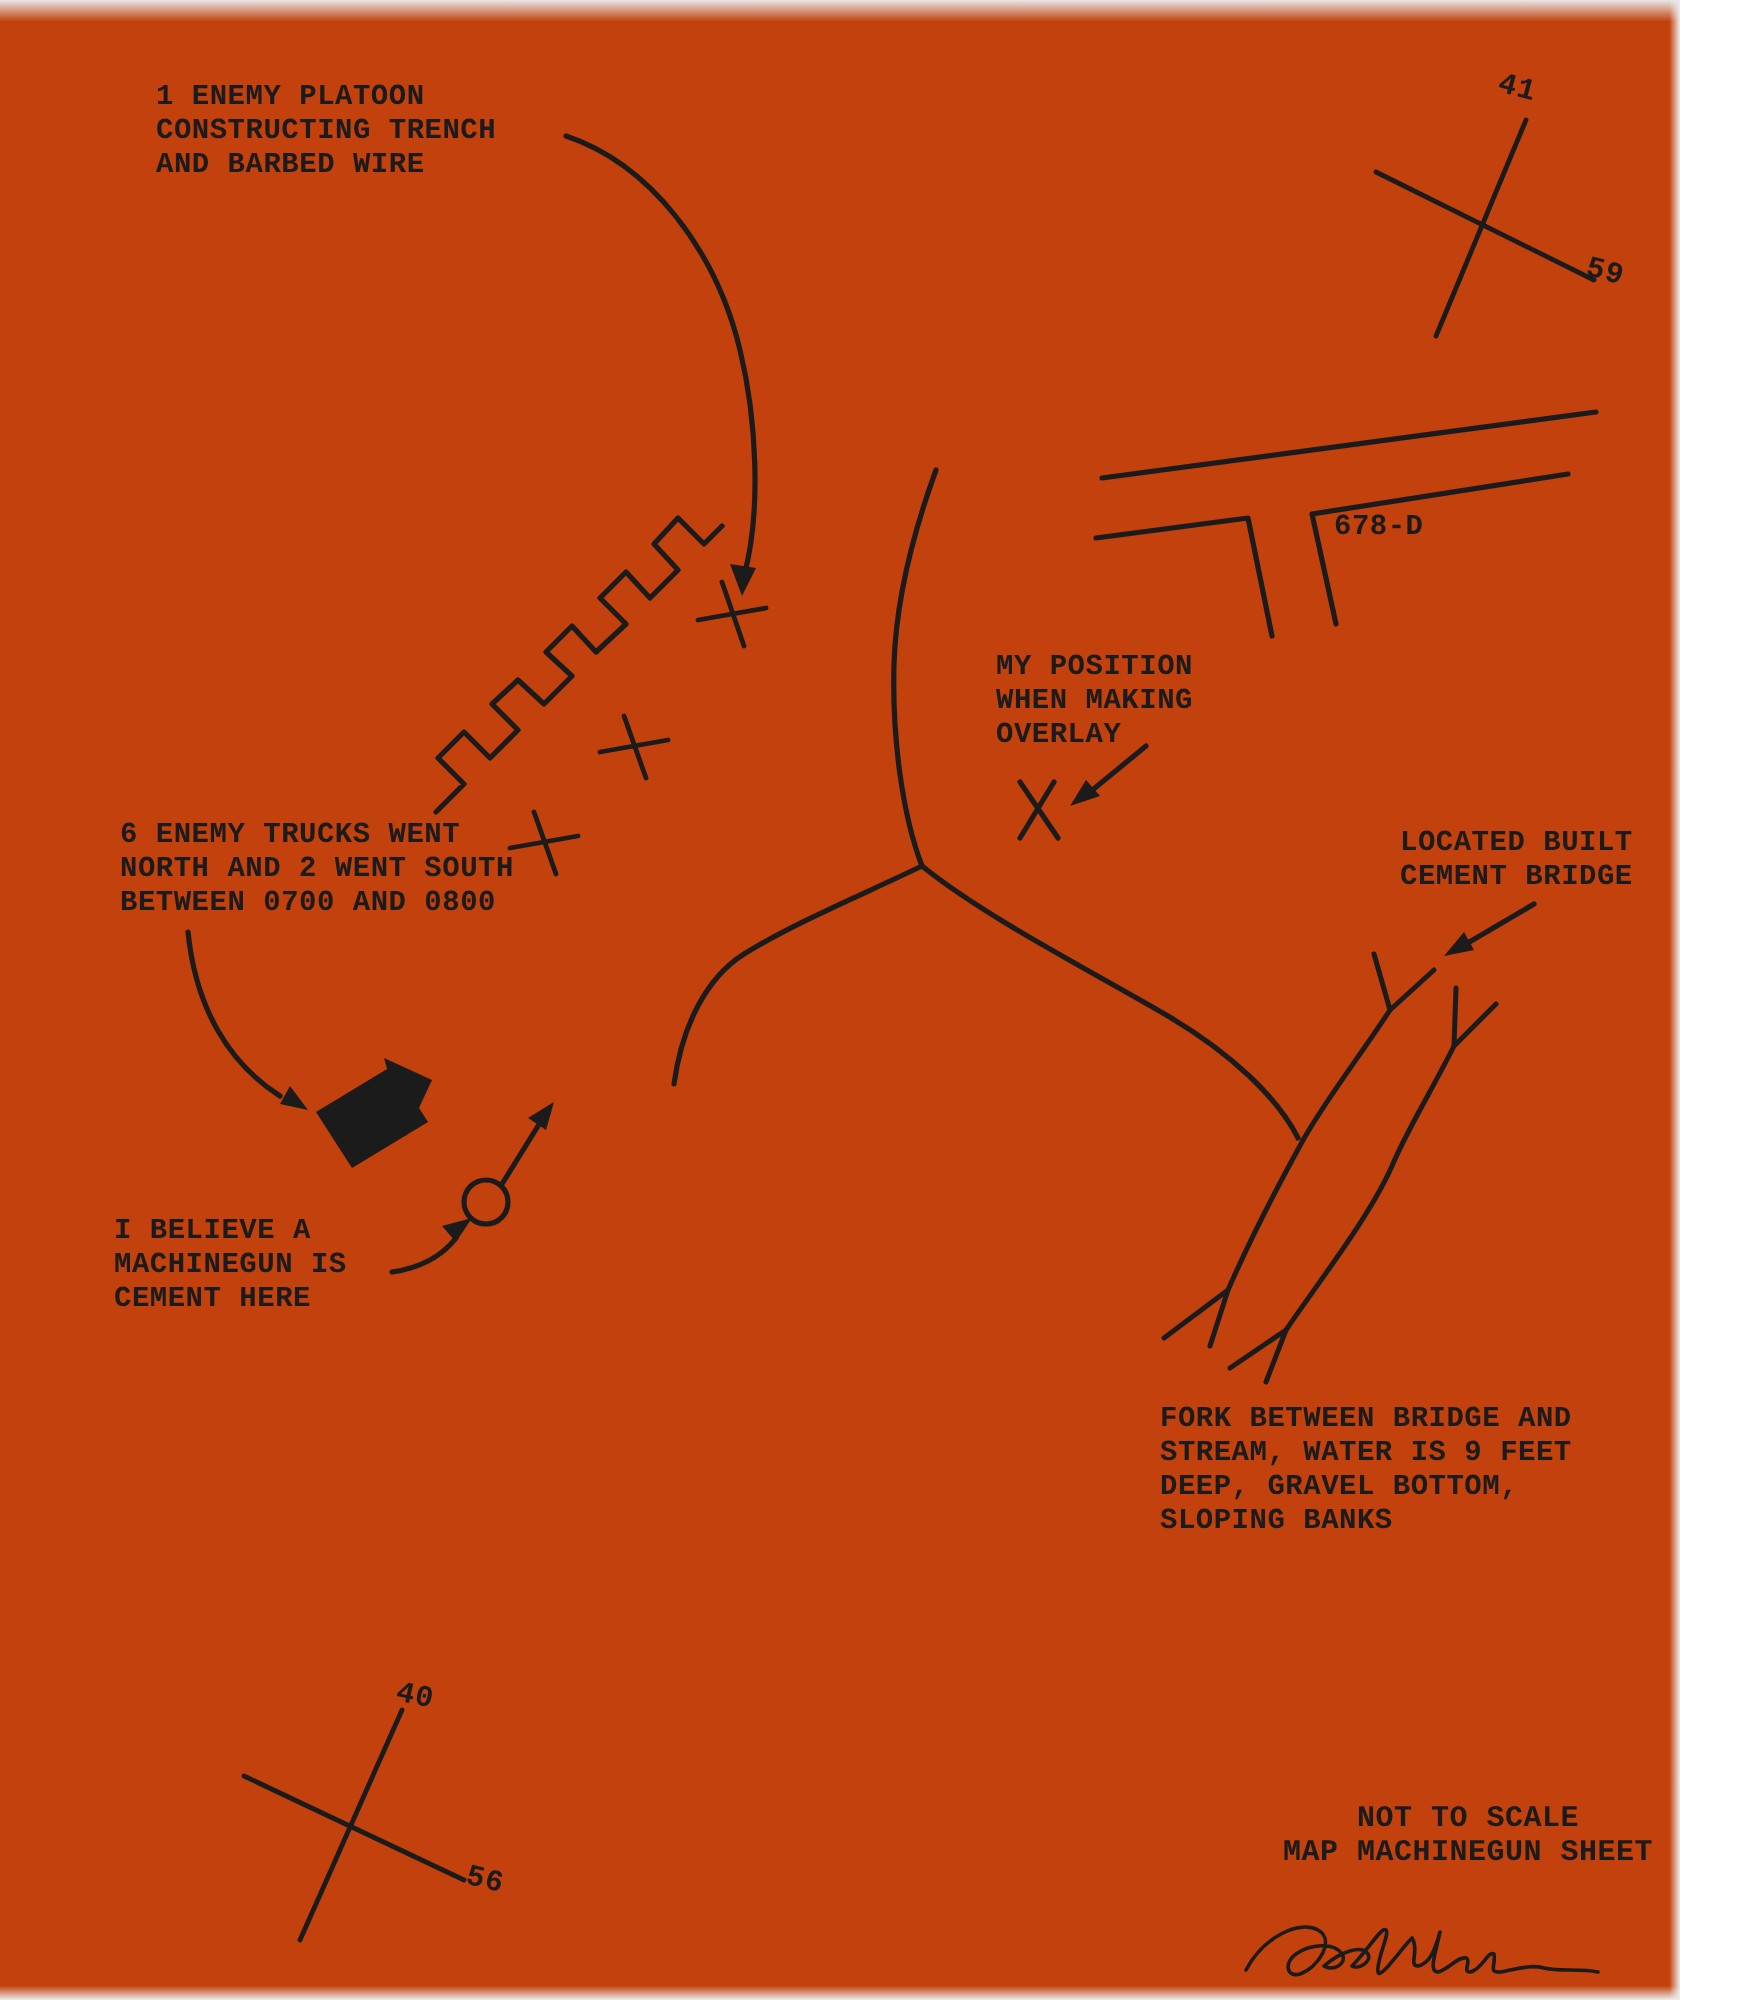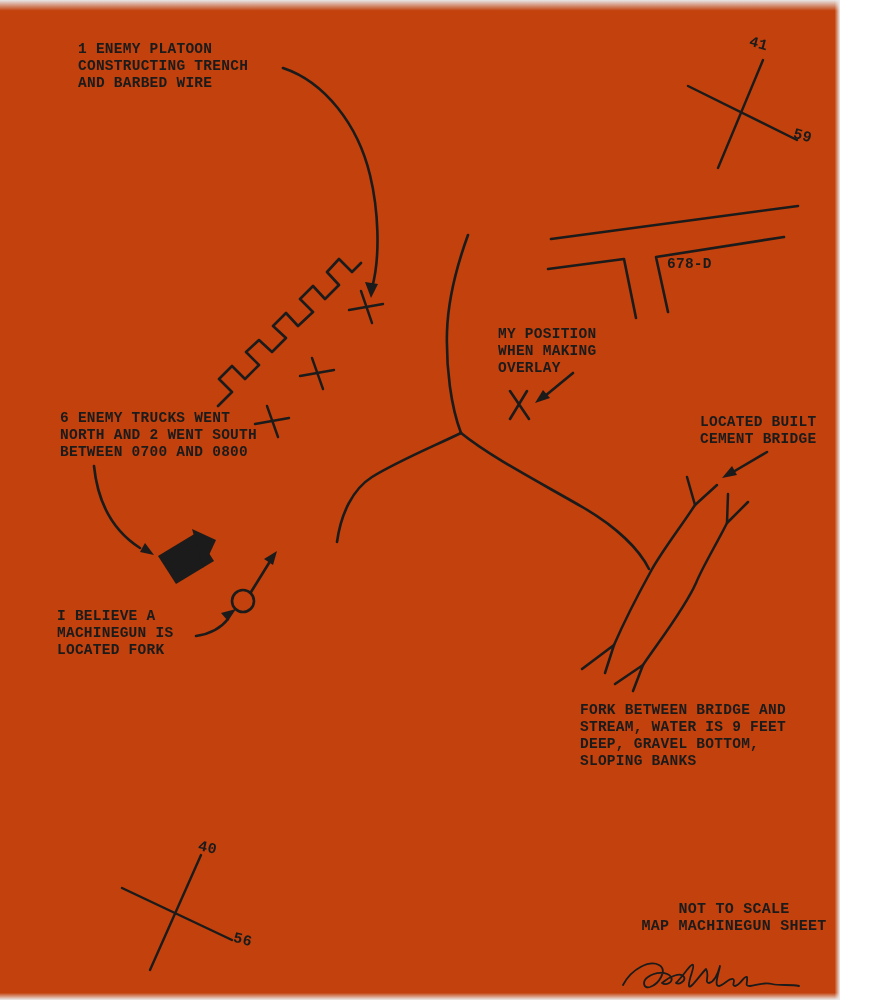--- a/index.html
+++ b/index.html
@@ -124,21 +124,21 @@
   <div class="label" style="left:78px;top:41px;">1 ENEMY PLATOON
 CONSTRUCTING TRENCH
 AND BARBED WIRE</div>
 
   <div class="label" style="left:36px;top:410px;margin-left:24px;">6 ENEMY TRUCKS WENT
 NORTH AND 2 WENT SOUTH
 BETWEEN 0700 AND 0800</div>
 
   <div class="label" style="left:57px;top:608px;">I BELIEVE A
 MACHINEGUN IS
-LOCATED FORK</div>
+CEMENT HERE</div>
 
   <div class="label" style="left:498px;top:326px;">MY POSITION
 WHEN MAKING
 OVERLAY</div>
 
   <div class="label" style="left:700px;top:414px;">LOCATED BUILT
 CEMENT BRIDGE</div>
 
   <div class="label" style="left:580px;top:702px;">FORK BETWEEN BRIDGE AND
 STREAM, WATER IS 9 FEET

